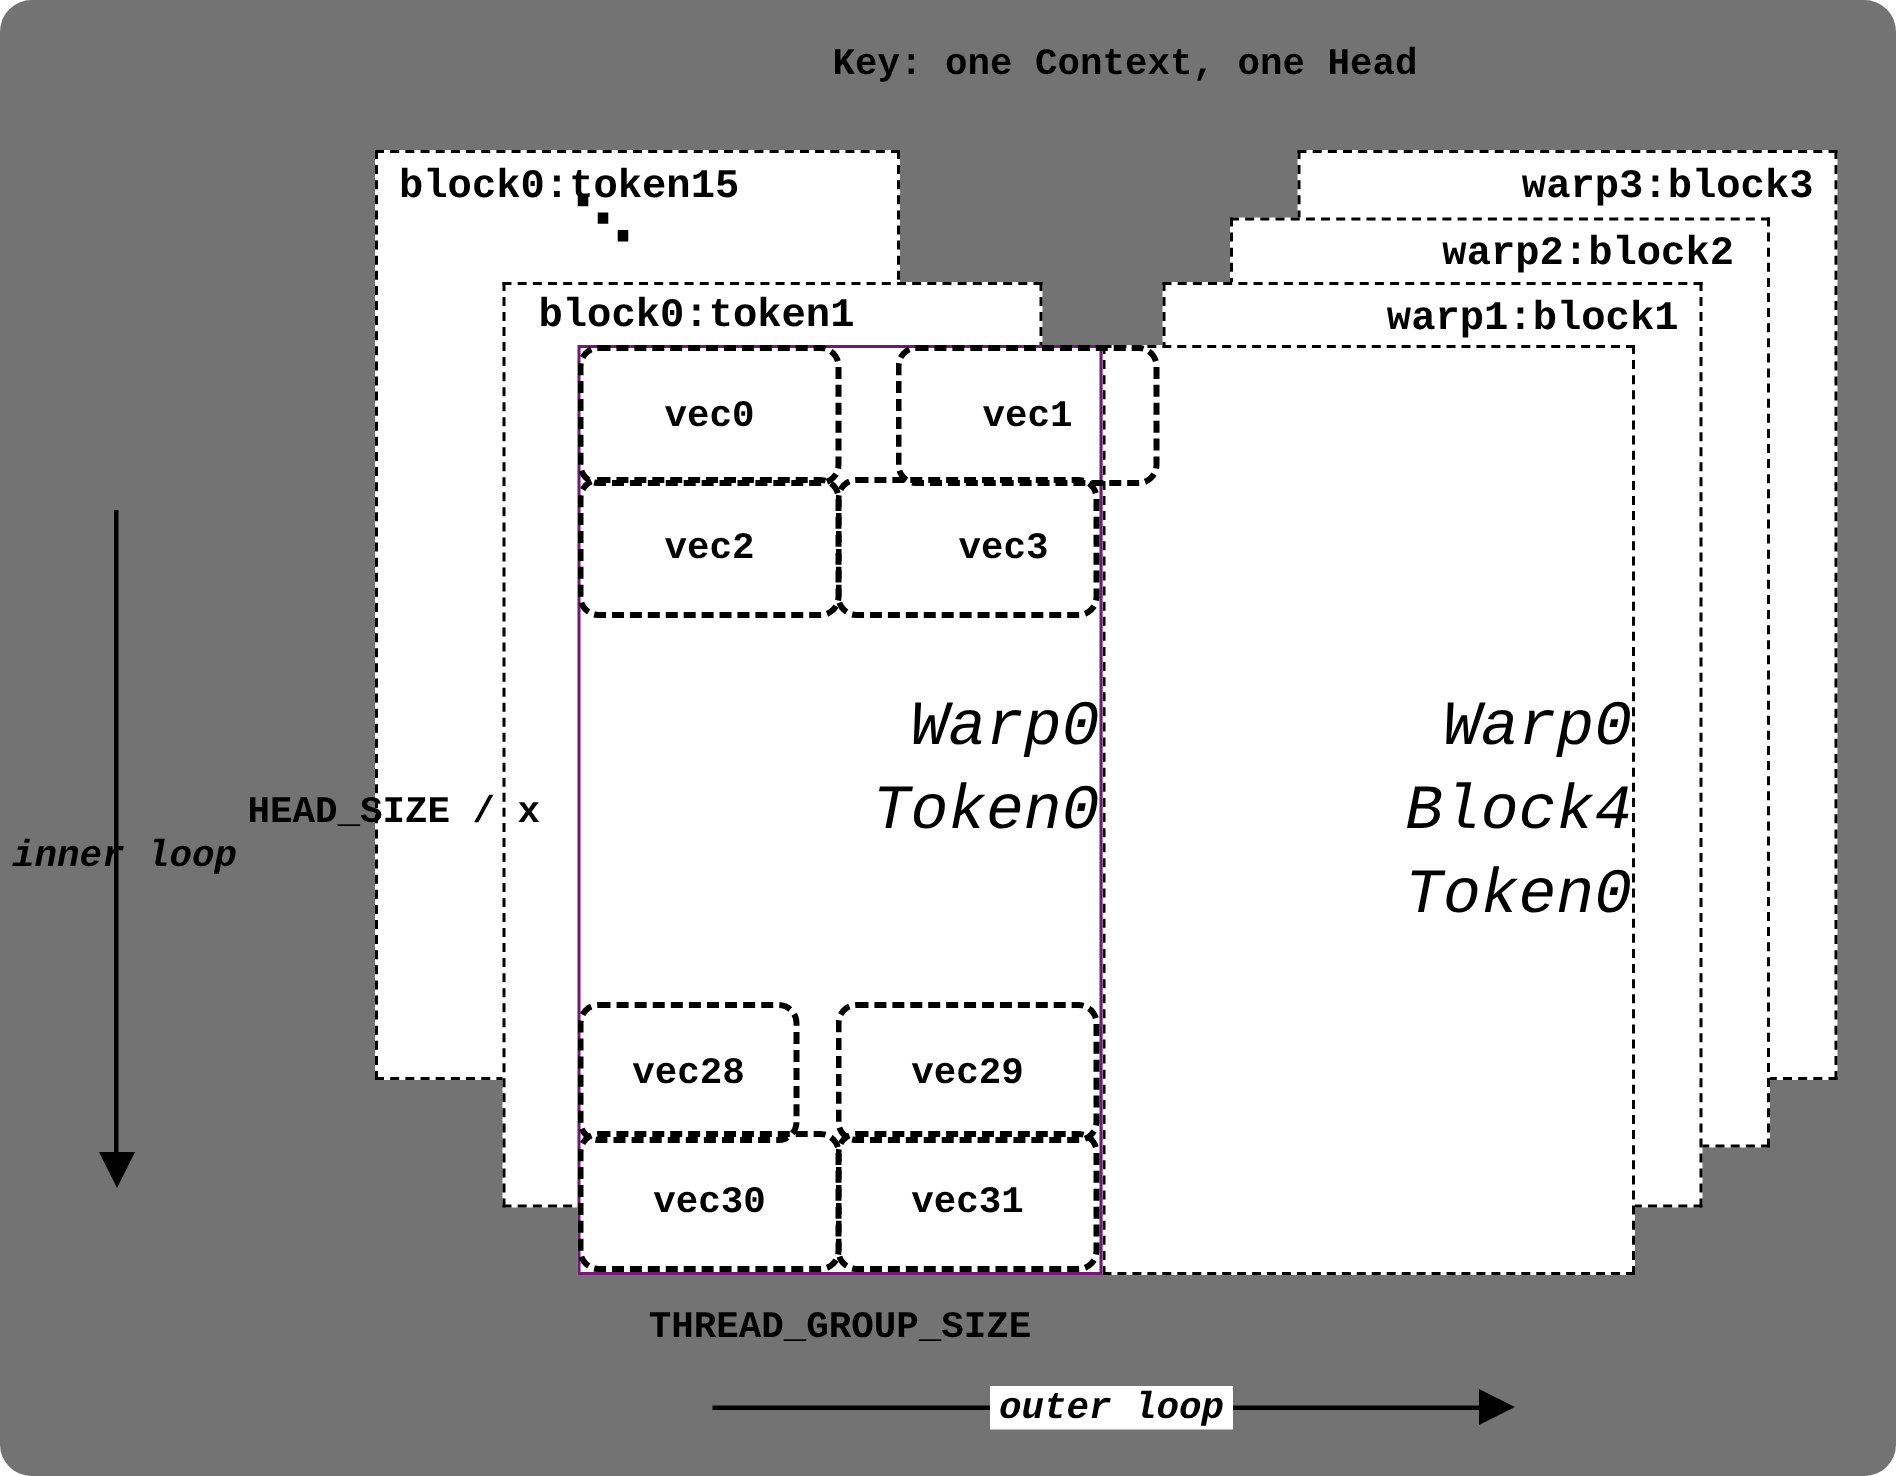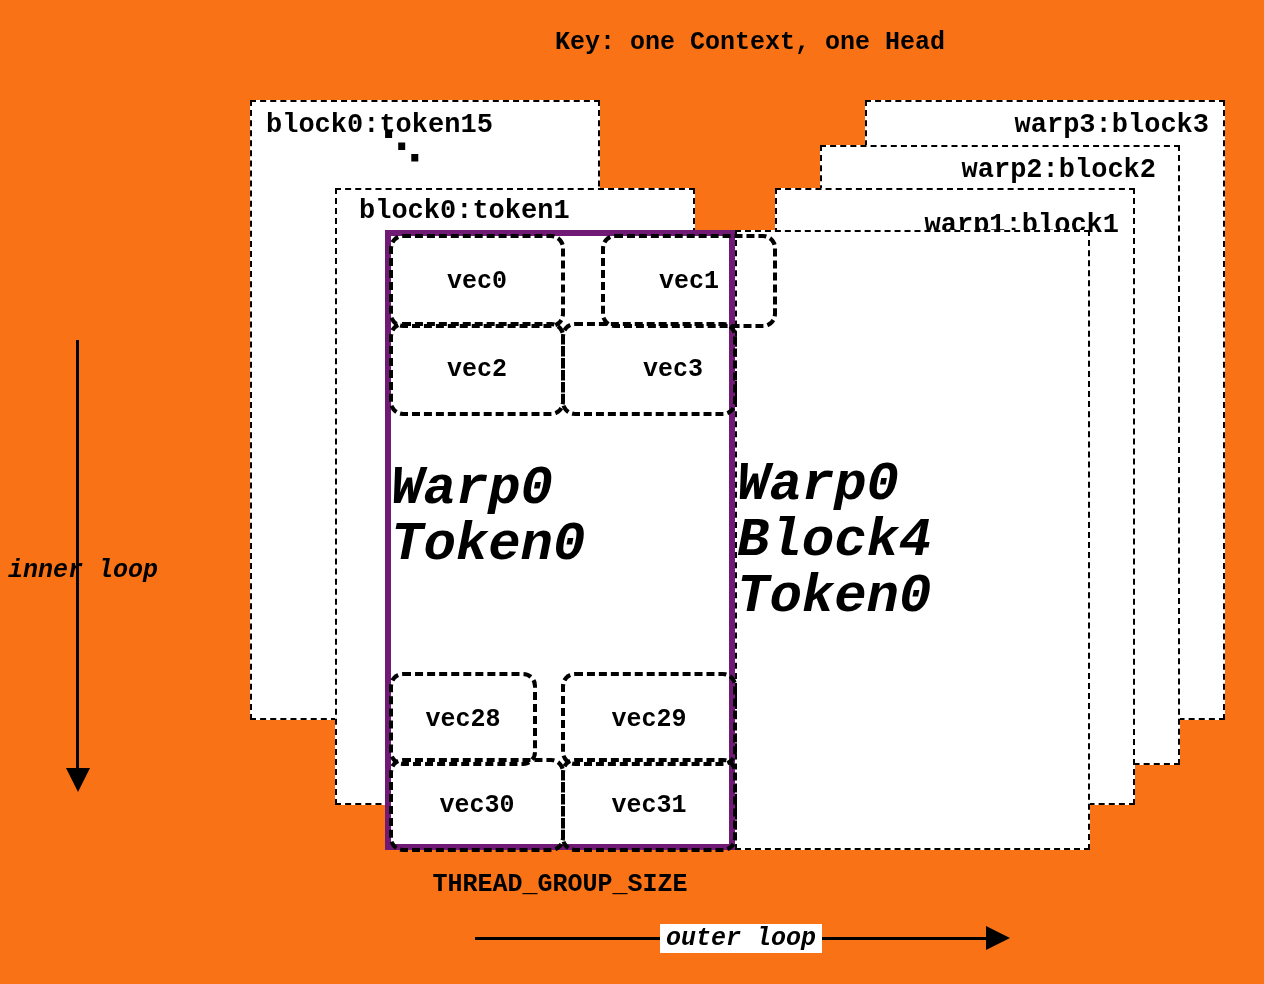--- a/index.html
+++ b/index.html
@@ -2,41 +2,42 @@
 <html><head>
 <meta charset="utf-8">
 <style>
   * { margin: 0; padding: 0; box-sizing: border-box; }
   html, body { background: #ffffff; }
   body { font-family: "Liberation Mono", monospace; color: #000; }
   .canvas {
     position: relative;
     width: 1264px;
     height: 984px;
-    background: #f97316;
+    background: #737373;
     overflow: hidden;
+    border-radius: 21px;
   }
 
   .diagram-title {
     position: absolute;
     left: 400px; top: 28px; width: 700px;
     text-align: center;
     font-weight: bold;
     font-size: 25px;
     white-space: nowrap;
   }
 
   .box-dashed {
     position: absolute;
     border: 2px dashed #000;
     background: #fff;
   }
   .box-solid {
     position: absolute;
-    border: 6px solid #701a75;
+    border: 2px solid #701a75;
     background: #fff;
   }
   .box-label {
     position: absolute;
     font-weight: bold;
     font-size: 27px;
     white-space: nowrap;
   }
   .ellipsis {
     position: absolute;
@@ -57,24 +58,24 @@
     justify-content: center;
     font-weight: bold;
     font-size: 25px;
     background: transparent;
   }
 
   .center-text {
     position: absolute;
     left: 0;
     width: 100%;
-    text-align: left;
-    font-weight: bold;
+    text-align: right;
+    font-weight: normal;
     font-style: italic;
-    font-size: 54px;
+    font-size: 42px;
     line-height: 56px;
     white-space: nowrap;
   }
 
   .annot {
     position: absolute;
     font-weight: bold;
     font-size: 25px;
     white-space: nowrap;
     z-index: 6;
@@ -134,21 +135,21 @@
 
   <div class="box-dashed z1" style="left:865px; top:100px; width:360px; height:620px;">
     <div class="box-label" style="right:14px; top:8px;font-family:Liberation Mono, monospace;">warp3:block3</div>
   </div>
 
   <div class="box-dashed z2" style="left:820px; top:145px; width:360px; height:620px;">
     <div class="box-label" style="right:22px; top:8px;">warp2:block2</div>
   </div>
 
   <div class="box-dashed z3" style="left:775px; top:188px; width:360px; height:617px;">
-    <div class="box-label" style="right:14px; top:20px;">warp1:block1</div>
+    <div class="box-label" style="right:14px; top:8px;">warp1:block1</div>
   </div>
 
   <div class="box-dashed z4" style="left:735px; top:230px; width:355px; height:620px;">
     <div class="center-text" style="top:225px;">
       <div>Warp0</div>
       <div>Block4</div>
       <div>Token0</div>
     </div>
   </div>
 
@@ -179,20 +180,21 @@
       <span>vec29</span>
     </div>
     <div class="vec-cell" style="left:-2px; top:522px; width:176px; height:94px;">
       <span>vec30</span>
     </div>
     <div class="vec-cell" style="left:170px; top:522px; width:176px; height:94px;">
       <span>vec31</span>
     </div>
   </div>
 
+  <div class="annot" style="left:165px; top:527px;">HEAD_SIZE / x</div>
 
   <div class="annot italic" style="left:8px; top:556px;">inner loop</div>
 
   <div class="arrow-line" style="left:76px; top:340px; width:3px; height:432px;"></div>
   <div class="arrowhead-down" style="left:66px; top:768px;"></div>
 
   <div class="annot" style="left:385px; top:870px; width:350px; text-align:center;">THREAD_GROUP_SIZE</div>
 
   <div class="arrow-line" style="left:475px; top:937px; width:515px; height:3px;"></div>
   <div class="arrowhead-right" style="left:986px; top:926px;"></div>

